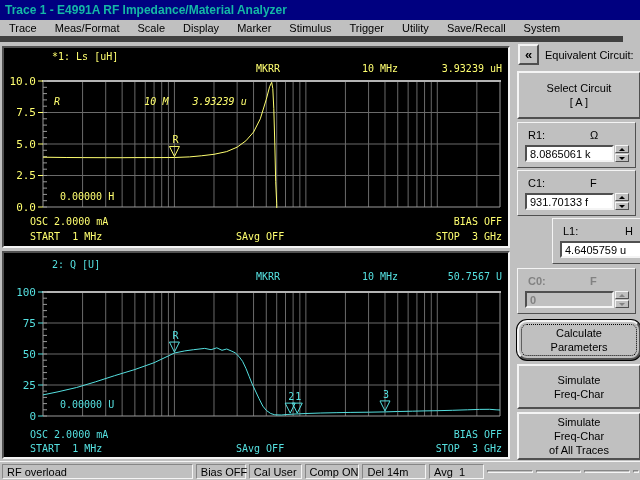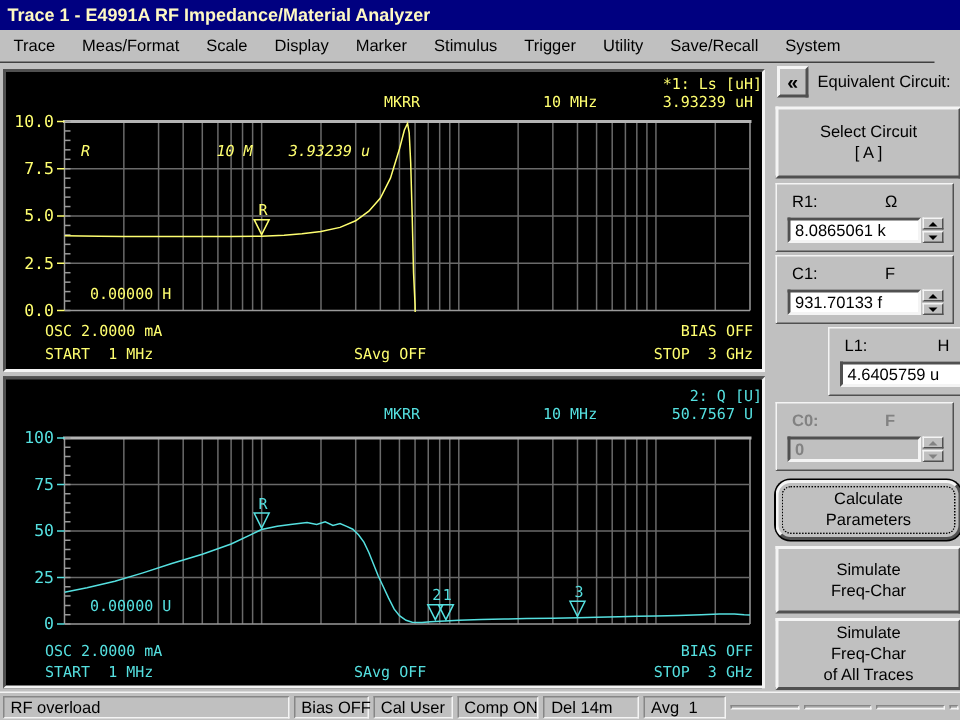--- a/index.html
+++ b/index.html
@@ -1,36 +1,36 @@
 <!DOCTYPE html>
 <html><head>
 <meta charset="utf-8">
 <style>
   html,body{margin:0;padding:0;background:#404040;}
   #screen{position:relative;width:640px;height:480px;background:#c0c0c0;overflow:hidden;
           font-family:"Liberation Sans",sans-serif;}
   
   #titlebar{position:absolute;left:0;top:0;width:640px;height:20px;background:#000080;
-            color:#fef9c3;font-weight:bold;font-size:12px;line-height:20px;padding-left:5px;
+            color:#14b8a6;font-weight:bold;font-size:12px;line-height:20px;padding-left:5px;
             box-sizing:border-box;}
   
   #menubar{position:absolute;left:0;top:20px;width:623px;height:22px;background:#c0c0c0;
-           display:flex;align-items:center;border-bottom:1px solid #404040;box-sizing:border-box;}
+           display:flex;align-items:center;border-bottom:6px solid #404040;box-sizing:border-box;}
   .menu-item{font-size:11px;color:#000;padding:0 9px;height:18px;line-height:18px;cursor:default;}
   
   .plot-panel{position:absolute;left:2px;width:508px;background:#000;box-sizing:border-box;
               border:2px solid;border-color:#505050 #f4f4f4 #f4f4f4 #505050;}
   #plot1{top:46px;height:202px;}
   #plot2{top:251px;height:208px;}
   .plot-panel svg{position:absolute;left:0;top:0;}
   .ptext{position:absolute;font-family:"DejaVu Sans Mono",monospace;font-size:10px;
          line-height:10px;white-space:pre;}
   .p1 .ptext{color:#ffff70;}
   .p2 .ptext{color:#55e0e0;}
-  .pt-title{left:0;right:0;text-align:right;}
+  .pt-title{left:0;right:0;text-align:left;padding-left:48px;}
   
   #sidebar{position:absolute;left:512px;top:42px;width:128px;height:419px;background:#c0c0c0;}
   .raised{background:#c0c0c0;border:2px solid;border-color:#f4f4f4 #505050 #505050 #f4f4f4;
           box-sizing:border-box;}
   #collapse-btn{position:absolute;left:6px;top:2px;width:21px;height:21px;font-size:13px;
                 font-weight:bold;text-align:center;line-height:17px;cursor:default;}
   #eq-title{position:absolute;left:33px;top:7px;font-size:11px;color:#000;}
   .sbtn{position:absolute;left:5px;width:124px;display:flex;align-items:center;justify-content:center;
         text-align:center;font-size:11px;color:#000;white-space:pre-line;line-height:14px;cursor:default;}
   #btn-select{top:29px;height:48px;}

